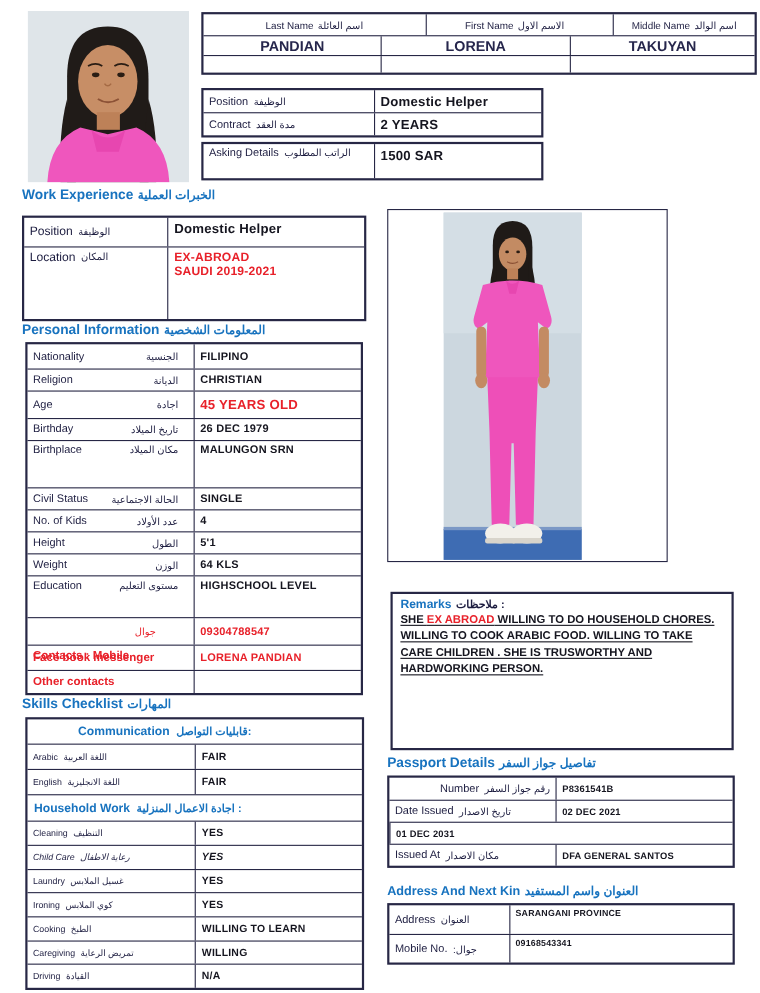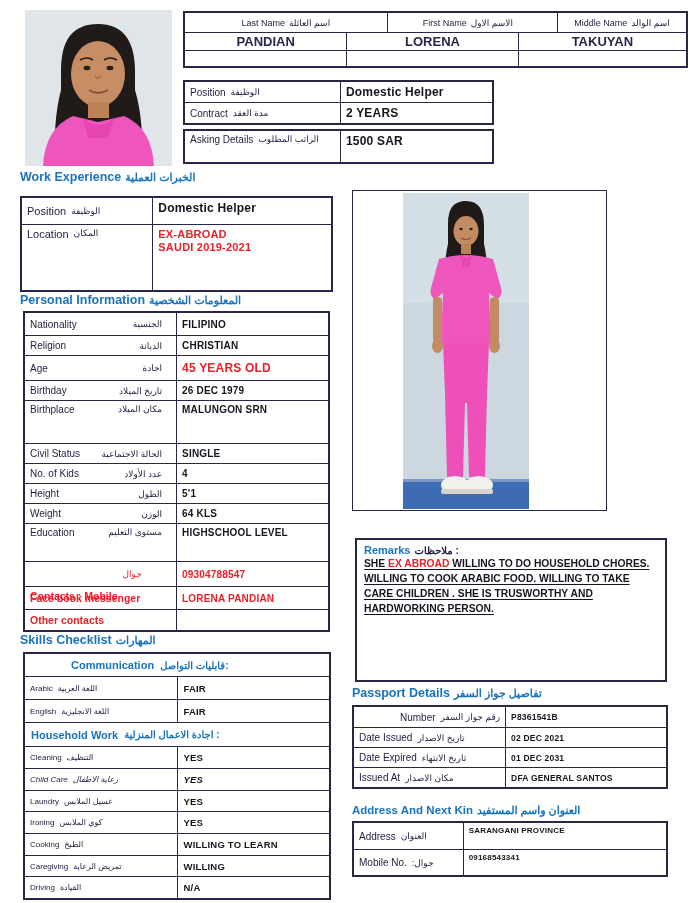--- a/index.html
+++ b/index.html
@@ -364,24 +364,20 @@
       <div class="cell div val" style="width:163px;font-size:8.5px;">P8361541B</div>
     </div>
     <div class="trow" style="height:20px;">
       <div class="cell" style="width:153px;">
         <span class="lbl-en">Date Issued</span>
         <span class="lbl-ar">تاريخ الاصدار</span>
       </div>
       <div class="cell div val" style="width:163px;font-size:8.5px;">02 DEC 2021</div>
     </div>
     <div class="trow" style="height:20px;">
-      <div class="cell" style="width:153px;">
-        <span class="lbl-en">Date Expired</span>
-        <span class="lbl-ar">تاريخ الانتهاء</span>
-      </div>
       <div class="cell div val" style="width:163px;font-size:8.5px;">01 DEC 2031</div>
     </div>
     <div class="trow" style="height:20px;">
       <div class="cell" style="width:153px;">
         <span class="lbl-en">Issued At</span>
         <span class="lbl-ar">مكان الاصدار</span>
       </div>
       <div class="cell div val" style="width:163px;font-size:8.5px;">DFA GENERAL SANTOS</div>
     </div>
   </div>

